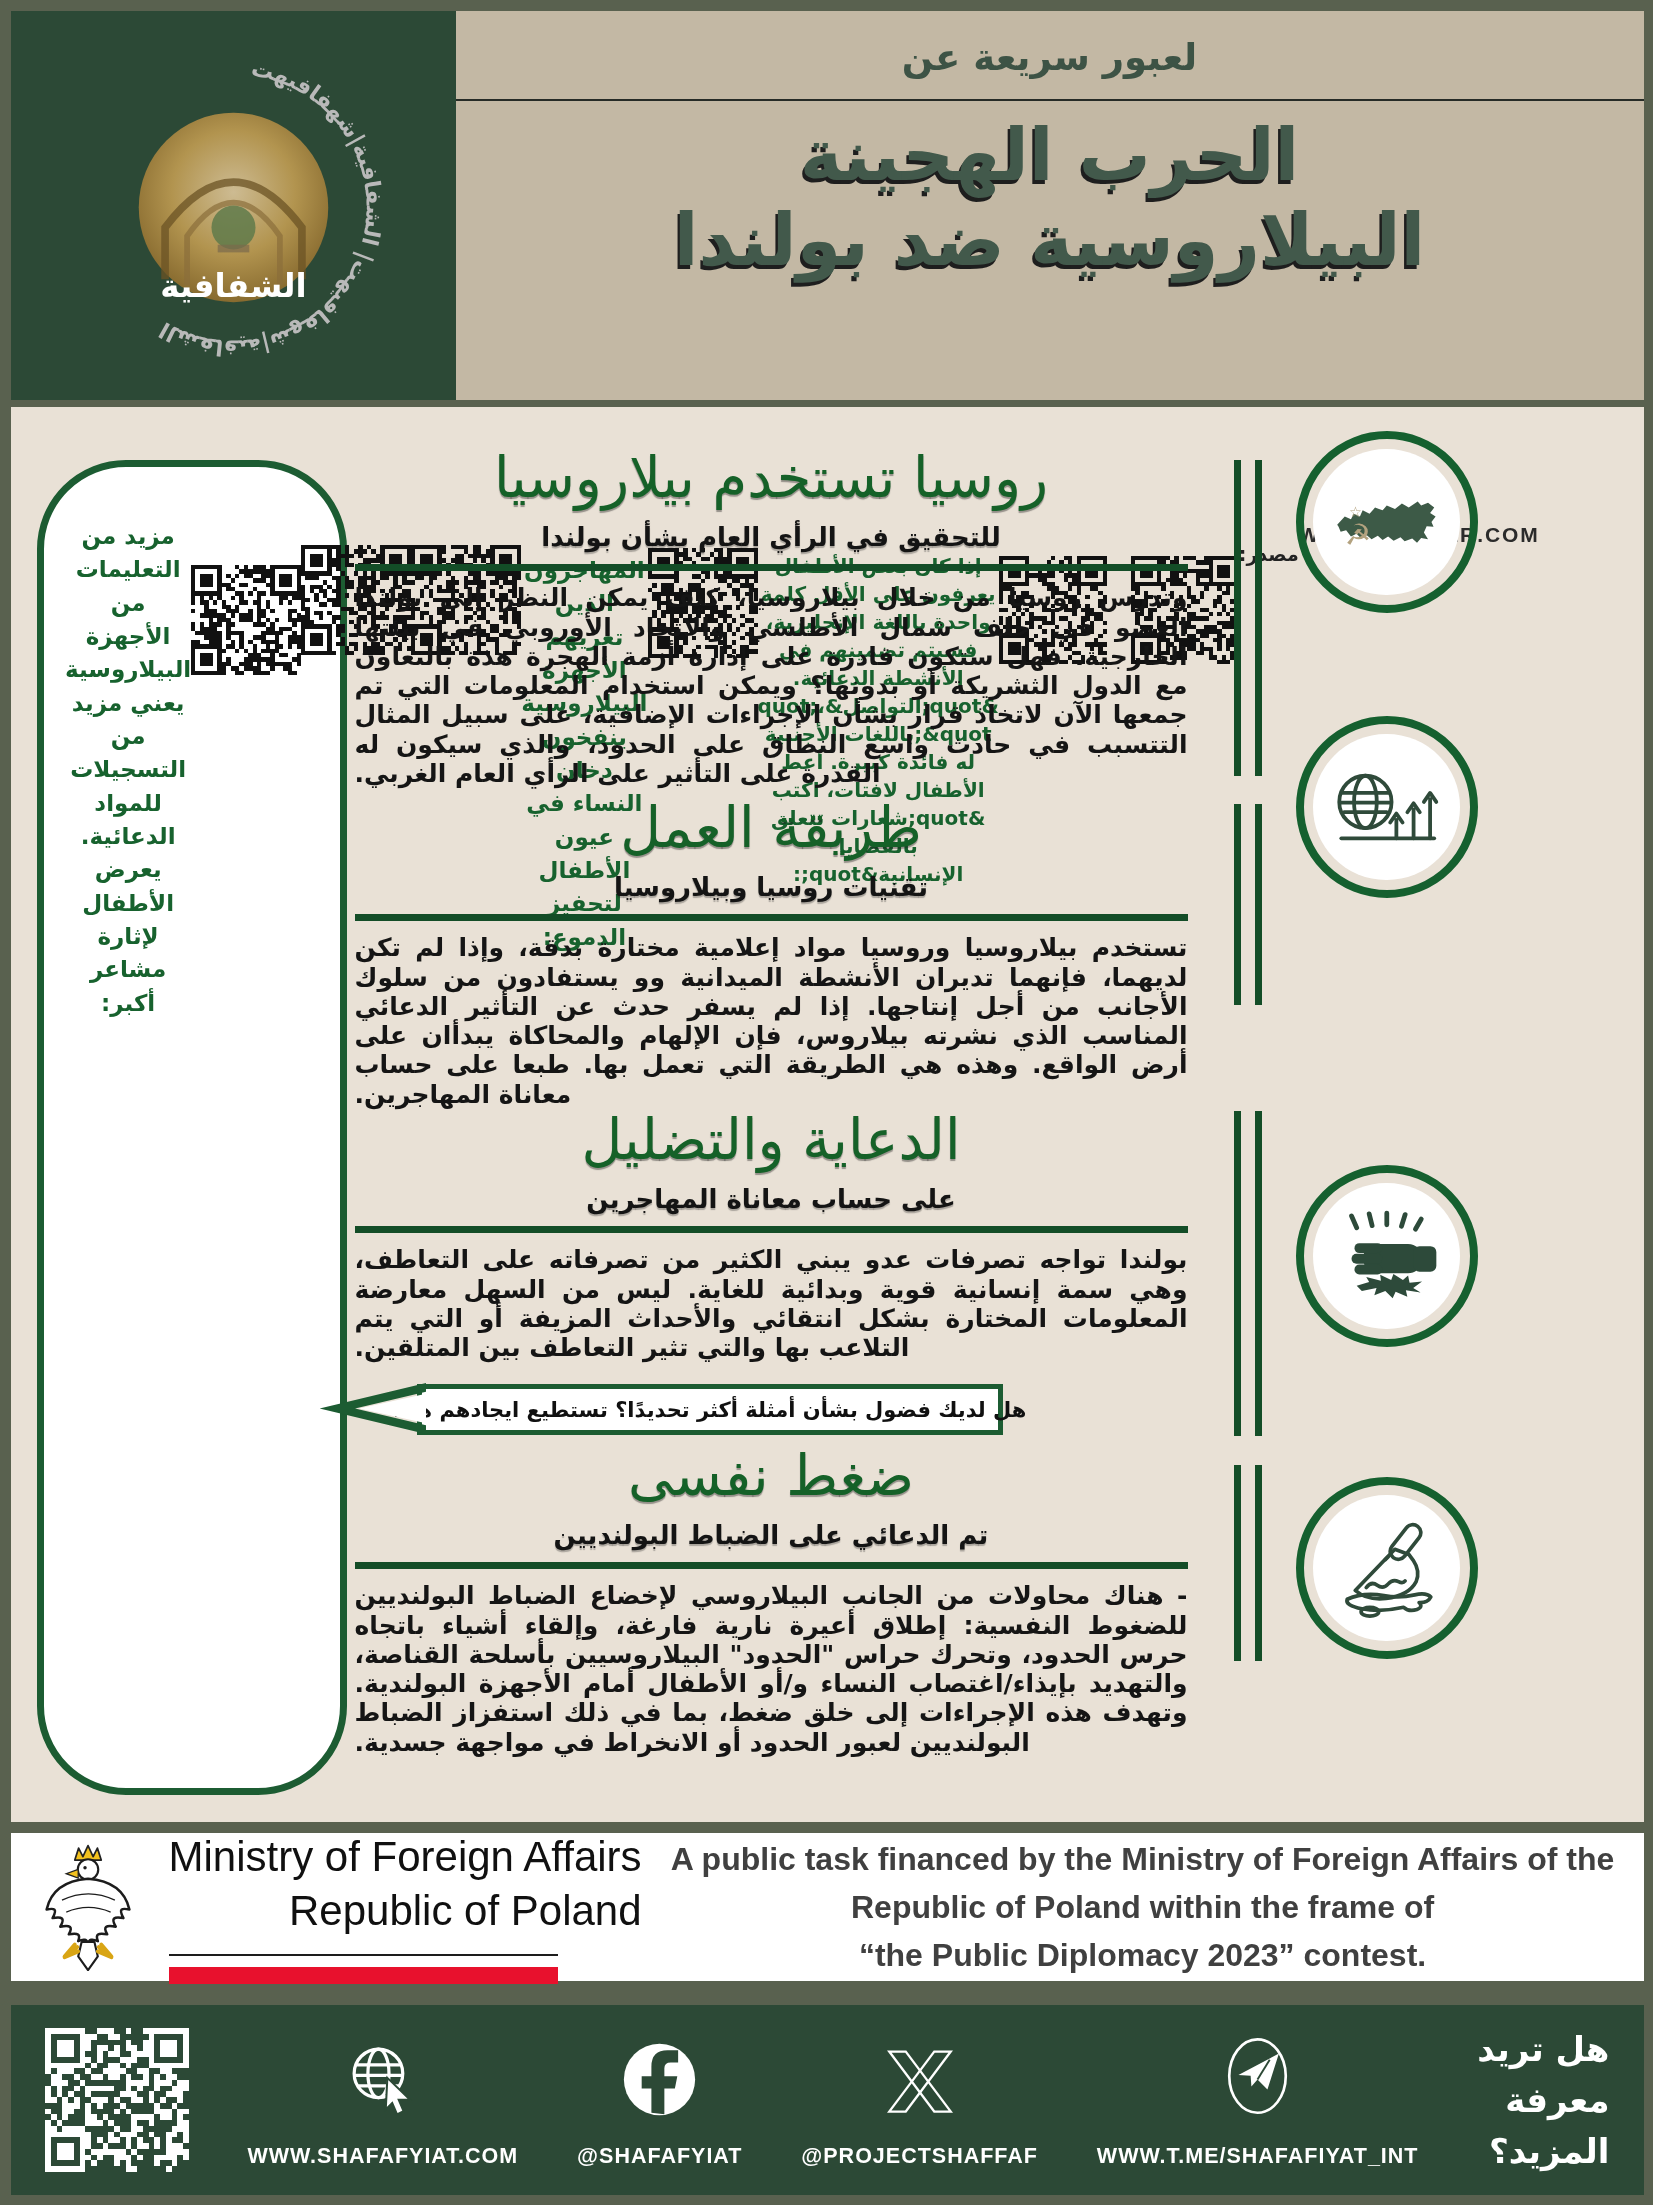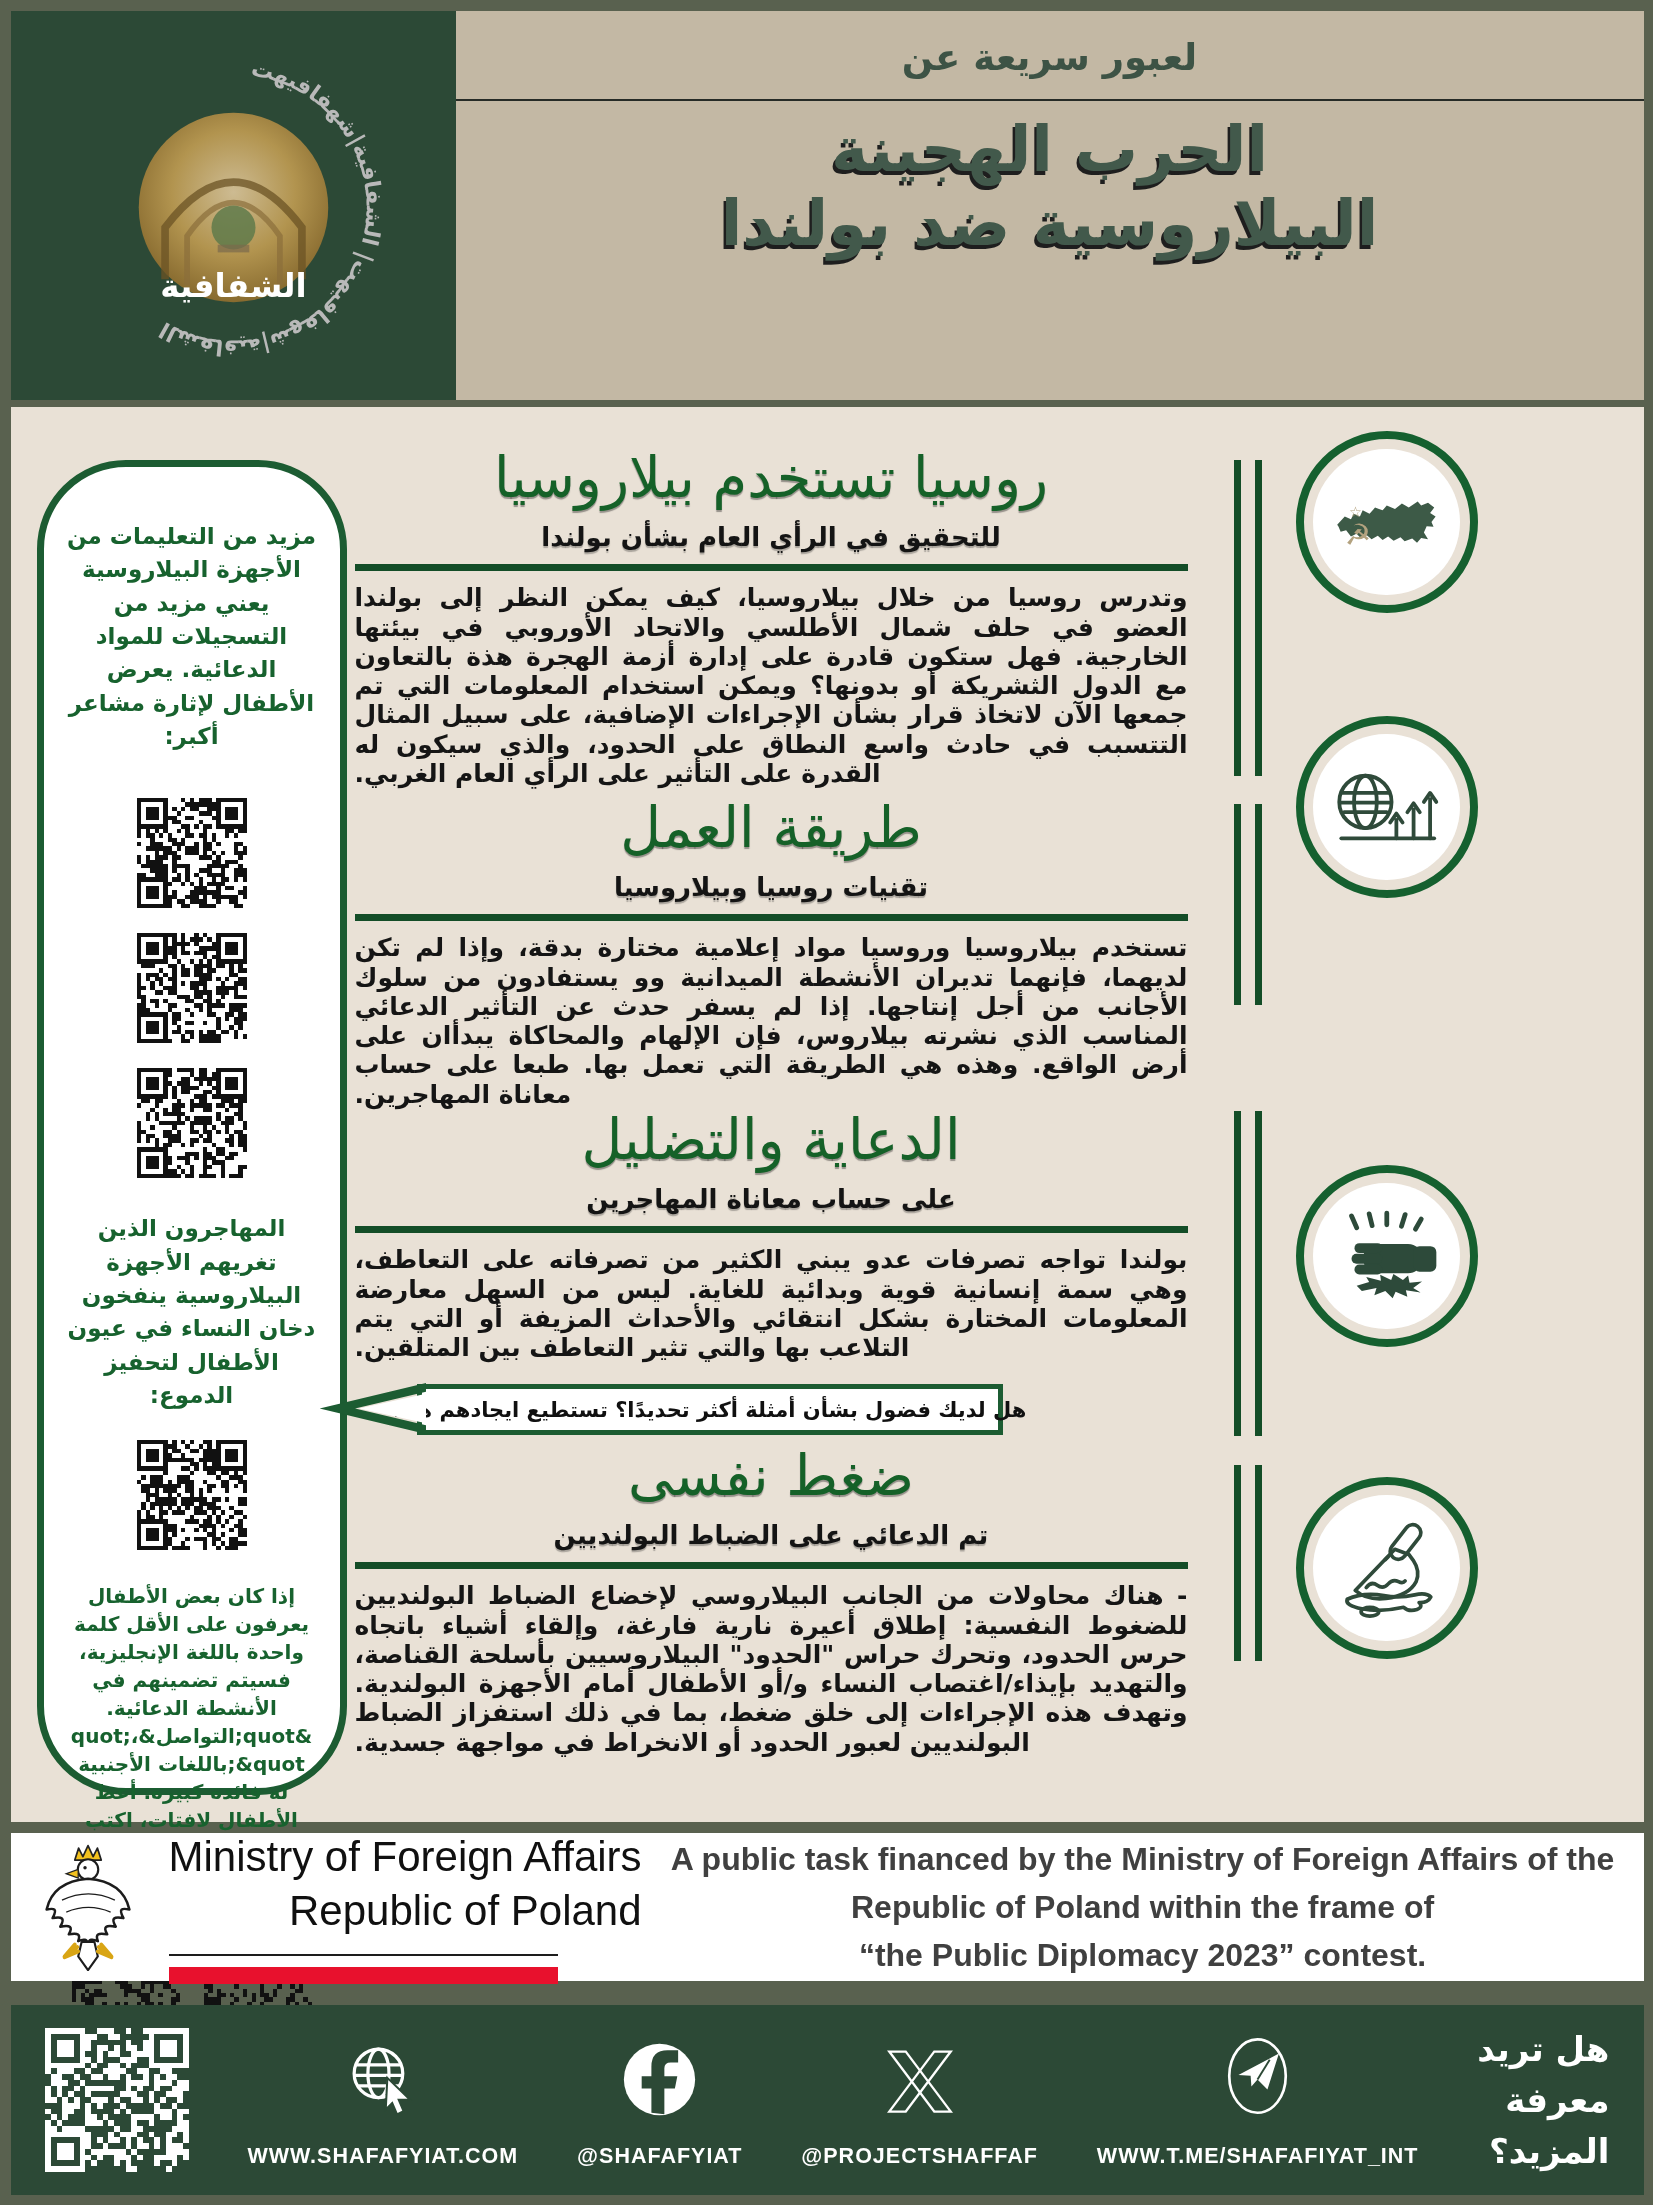--- a/index.html
+++ b/index.html
@@ -7,29 +7,29 @@
   body { font-family:"DejaVu Sans", sans-serif; }
   .poster { position:relative; width:1654px; height:2205px; background:#59614f; overflow:hidden; }
 
   
   .header { position:absolute; left:10.5px; top:10.5px; width:1633px; height:389px; display:flex; }
   .logo-block { width:445px; height:100%; background:#2c4936; position:relative; flex:none; }
   .logo-block svg { width:100%; height:100%; }
   .title-block { flex:1; background:#c3b8a4; text-align:center; }
   .kicker { margin-top:25px; font-size:37px; font-weight:bold; letter-spacing:14.4px; color:#3d5345; direction:rtl; }
   .kicker-rule { height:2.4px; background:#262b26; margin-top:20px; }
-  .main-title { margin-top:12.4px; font-size:63px; font-weight:bold; color:#42594b; line-height:1.17; direction:rtl; text-shadow:-2.4px 4.3px 0 #1e1e1e; }
+  .main-title { margin-top:12.4px; font-size:72px; font-weight:bold; color:#42594b; line-height:1.17; direction:rtl; text-shadow:-2.4px 4.3px 0 #1e1e1e; }
 
   
   .main { position:absolute; left:10.5px; top:407px; width:1633px; height:1415px; background:#e9e1d6; }
 
   
   .sidebar { position:absolute; left:26px; top:53px; width:310px; height:1335px; background:#fff;
-             border:7.7px solid #1c5c32; border-radius:89px; display:flex; flex-direction:column;
-             align-items:center; padding:53px 21.5px 29px; }
+             border:7.7px solid #1c5c32; border-radius:89px; display:flex; 
+             align-items:flex-start; padding:53px 21.5px 29px; }
   .sb-text { direction:rtl; text-align:center; color:#17622e; font-weight:bold; font-size:23px; line-height:1.45; }
   .sb-text.small { font-size:20px; line-height:1.4; }
   .qr { width:110px; height:110px; flex:none; }
   .qr-row { display:flex; gap:24px; margin-top:36px; }
   .qr-row .qr { width:108px; height:108px; }
   .sb-source-label { margin-top:23px; font-size:19px; font-weight:bold; color:#222; direction:rtl; }
   .sb-source-url { margin-top:2.9px; font-size:21px; font-weight:bold; color:#2b2b2b; letter-spacing:1.9px; font-family:"Liberation Sans",sans-serif; }
 
   
   .sec { position:absolute; left:344px; width:833px; text-align:center; }

